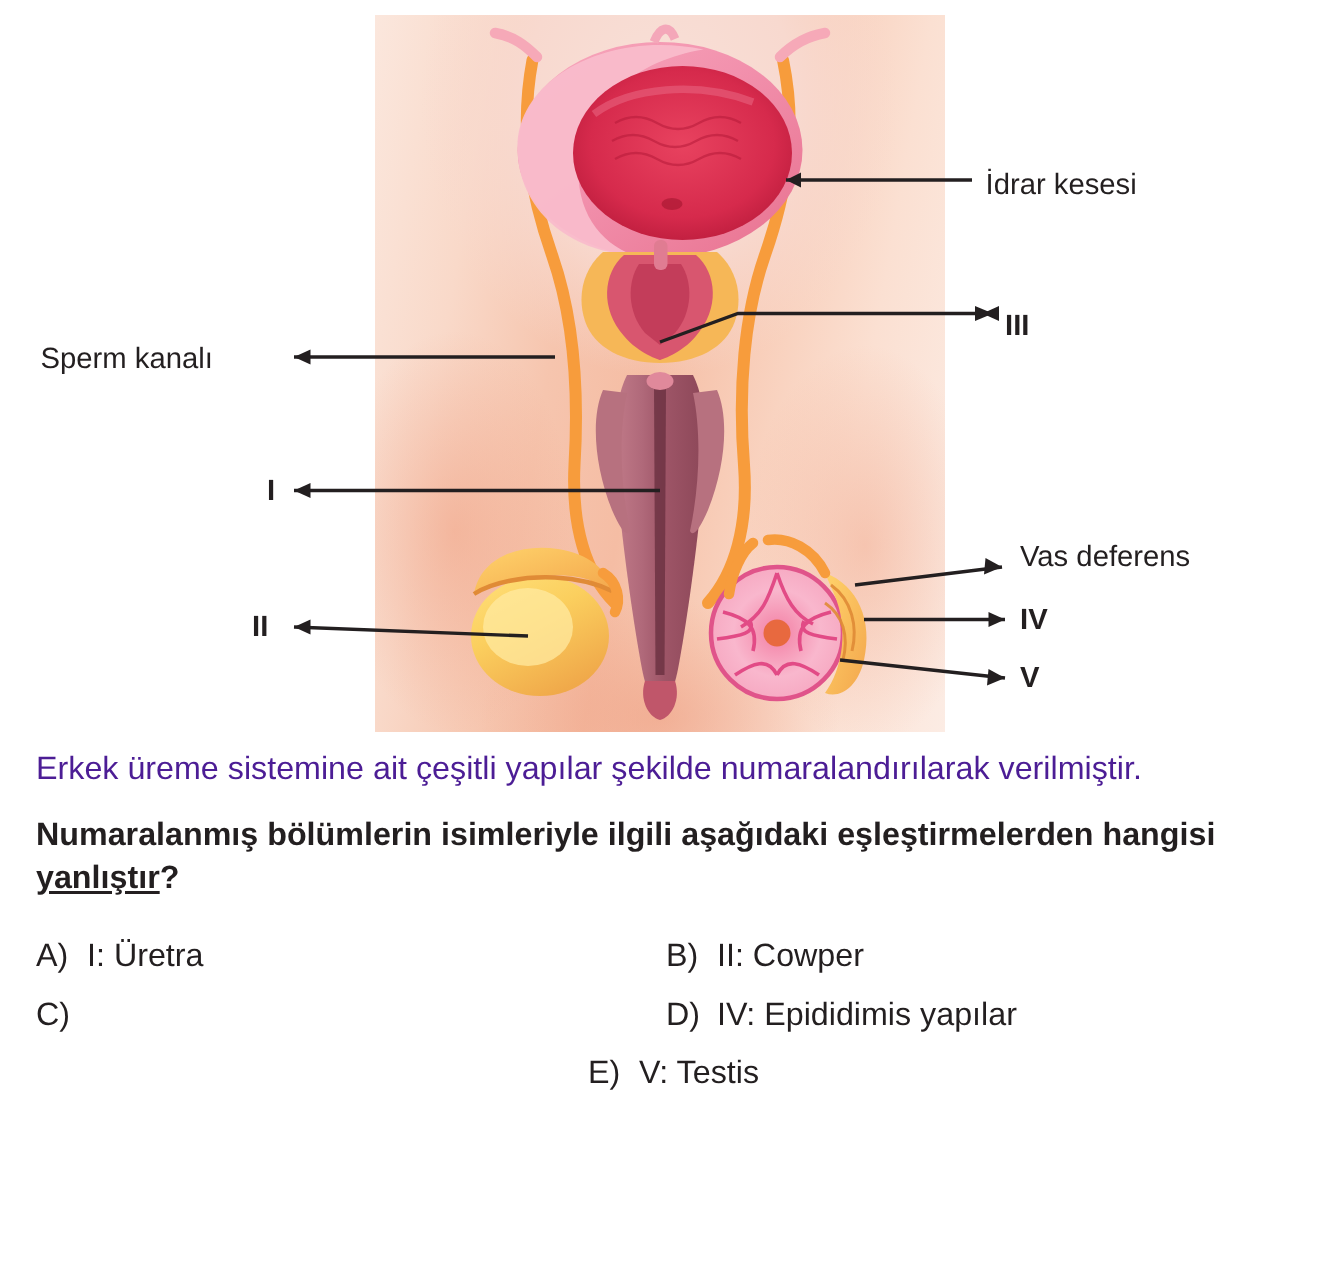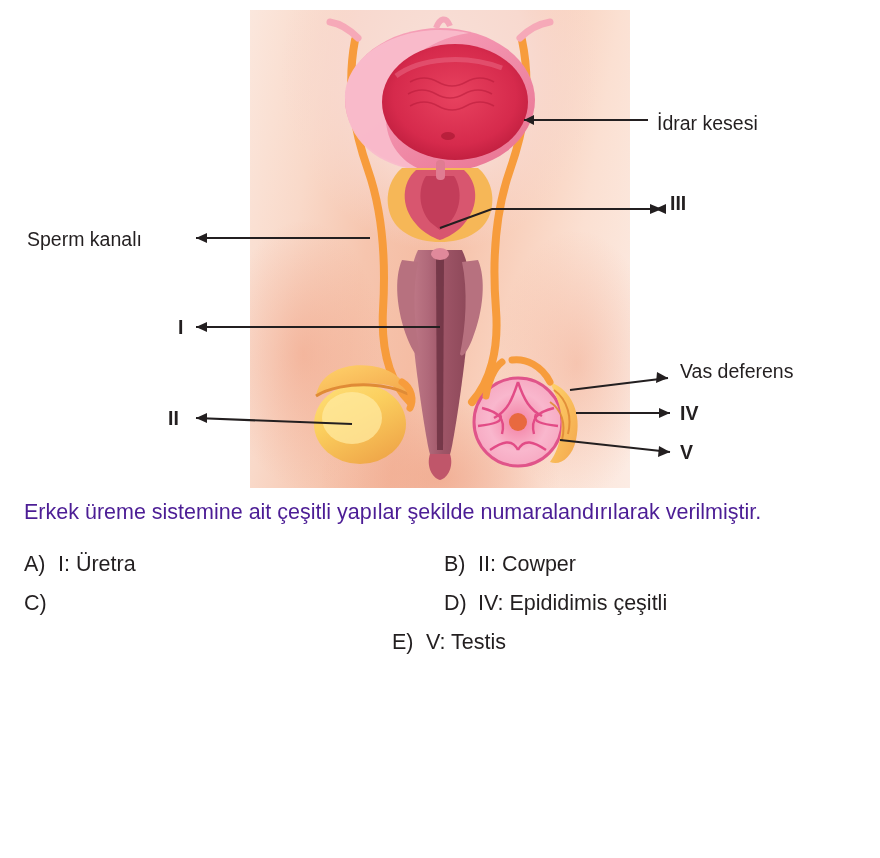--- a/index.html
+++ b/index.html
@@ -231,50 +231,51 @@
 
         <path d="M670 413 L 576 413"></path>
         <path d="M670 413 l -11 -5 l 0 10 Z" fill="#231f20" stroke="none"></path>
 
         <path d="M670 452 L 560 440"></path>
         <path d="M670 452 l -11 -6 l -1 11 Z" fill="#231f20" stroke="none"></path>
       </g>
     </svg>
 
     <span class="lbl" style="left:657px; top:112px;">İdrar kesesi</span>
-    <span class="lbl bold" style="left:670px; top:192px;">III</span>
+    <span class="lbl bold" style="left:670px; top:206px;">III</span>
     <span class="lbl" style="left:27px;  top:228px;text-align:right;">Sperm kanalı</span>
     <span class="lbl bold" style="left:178px; top:316px;">I</span>
     <span class="lbl" style="left:680px; top:360px;">Vas deferens</span>
     <span class="lbl bold" style="left:168px; top:407px;">II</span>
     <span class="lbl bold" style="left:680px; top:402px;">IV</span>
     <span class="lbl bold" style="left:680px; top:441px;">V</span>
   </div>
 
   <p class="stem">Erkek üreme sistemine ait çeşitli yapılar şekilde numaralandırılarak verilmiştir.</p>
 
+  <p class="question"><span>Numaralanmış bölümlerin isimleriyle ilgili aşağıdaki eşleştirmelerden hangisi </span><u>yanlıştır</u><span>?</span></p>
 
   <div class="options">
     <div class="opt-row">
       <div class="opt col1">
         <span class="key">A)</span>
         <span>I: Üretra</span>
       </div>
       <div class="opt">
         <span class="key">B)</span>
         <span>II: Cowper</span>
       </div>
     </div>
     <div class="opt-row">
       <div class="opt col1">
         <span class="key">C)</span>
       </div>
       <div class="opt">
         <span class="key">D)</span>
-        <span>IV: Epididimis çeşitli</span>
+        <span>IV: Epididimis yapılar</span>
       </div>
     </div>
     <div class="opt-row center">
       <div class="opt">
         <span class="key">E)</span>
         <span>V: Testis</span>
       </div>
     </div>
   </div>
 

